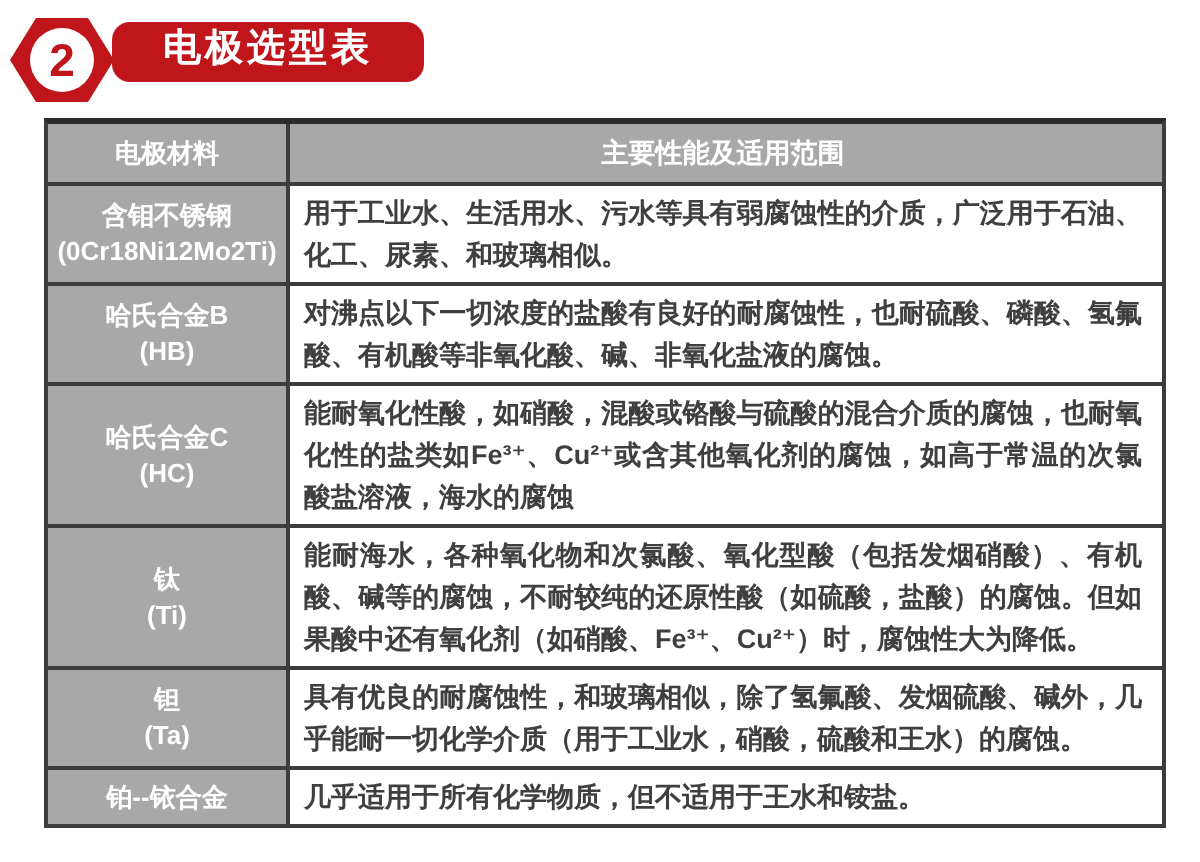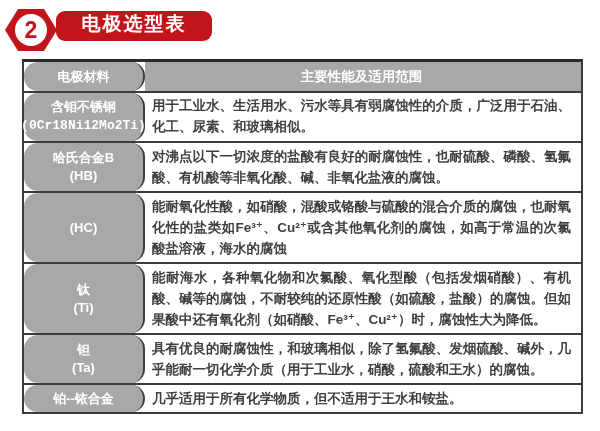--- a/index.html
+++ b/index.html
@@ -40,37 +40,36 @@
     border-bottom: 2px solid #3c3c3c;
   }
   .trow:last-child { border-bottom: none; }
   .mat-cell {
     background: #a8a8a8;
     color: #ffffff; font-weight: bold; font-size: 13px; line-height: 1.35;
     display: flex; flex-direction: column; align-items: center; justify-content: center;
     text-align: center;
     border-right: 2px solid #3c3c3c;
     padding: 2px 2px;
-    border-radius: 14px;
   }
   .desc-cell {
     background: #ffffff;
     color: #3f3f3f; font-weight: bold; font-size: 13.5px; line-height: 21px;
     display: flex; align-items: center;
     padding: 3px 10px 3px 7px;
     text-align: justify;
   }
   .head-row .mat-cell { background: #a8a8a8; min-height: 29px; }
   .head-row .desc-cell {
     background: #a8a8a8; color: #ffffff; justify-content: center; text-align: center;
     font-size: 13.5px;
   }
   
   .r0 { min-height: 29px; }
-  .r1 { min-height: 47px; font-family: Liberation Mono, monospace; }
+  .r1 { min-height: 47px; }
   .r2 { min-height: 44px; }
   .r3 { min-height: 62px; }
   .r4 { min-height: 68px; }
   .r5 { min-height: 48px; }
   .r6 { min-height: 23px; }
   .r7 { min-height: 24px; }
 </style>
 </head>
 <body>
 
@@ -105,20 +104,21 @@
     <div class="trow r2">
       <div class="mat-cell">
         <span>哈氏合金B</span>
         <span>(HB)</span>
       </div>
       <div class="desc-cell">对沸点以下一切浓度的盐酸有良好的耐腐蚀性，也耐硫酸、磷酸、氢氟酸、有机酸等非氧化酸、碱、非氧化盐液的腐蚀。</div>
     </div>
 
     <div class="trow r3">
       <div class="mat-cell">
+        <span>哈氏合金C</span>
         <span>(HC)</span>
       </div>
       <div class="desc-cell">能耐氧化性酸，如硝酸，混酸或铬酸与硫酸的混合介质的腐蚀，也耐氧化性的盐类如Fe³⁺、Cu²⁺或含其他氧化剂的腐蚀，如高于常温的次氯酸盐溶液，海水的腐蚀</div>
     </div>
 
     <div class="trow r4">
       <div class="mat-cell">
         <span>钛</span>
         <span>(Ti)</span>
       </div>

